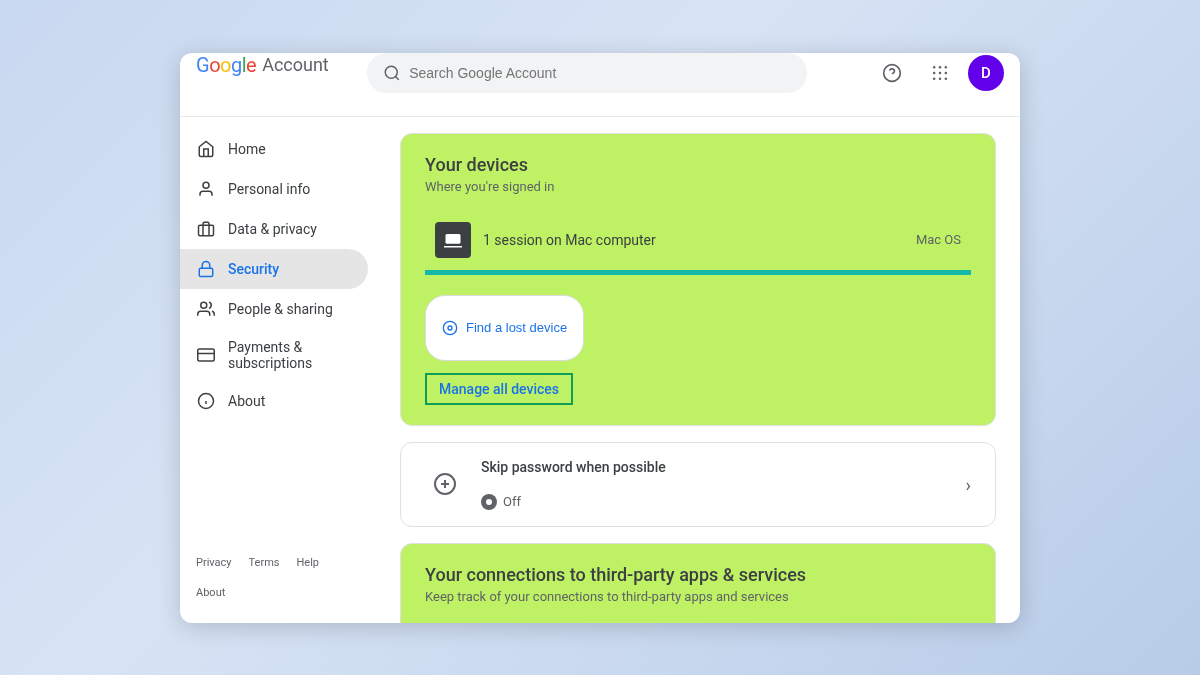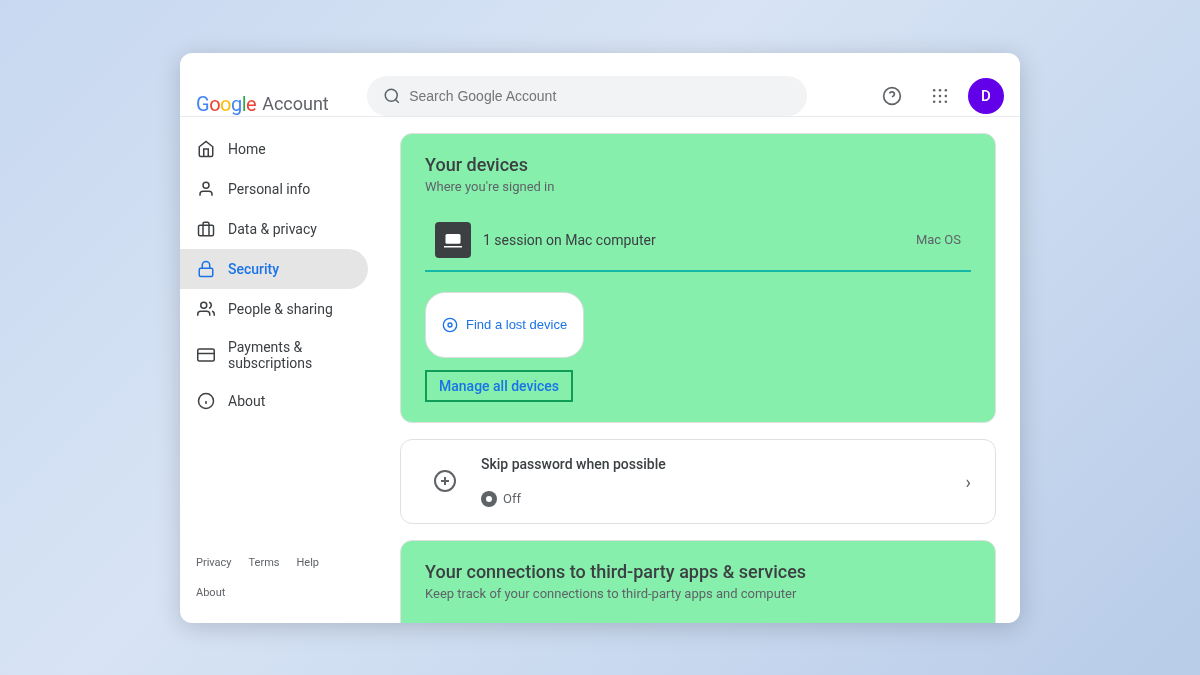--- a/index.html
+++ b/index.html
@@ -19,21 +19,21 @@
       background: #fff;
       border-radius: 12px;
       box-shadow: 0 4px 24px rgba(0,0,0,0.18);
       display: flex;
       flex-direction: column;
       overflow: hidden;
     }
     
     .header {
       display: flex;
-      align-items: flex-end;
+      align-items: flex-start;
       padding: 0 16px;
       height: 64px;
       border-bottom: 1px solid #e8eaed;
       flex-shrink: 0;
       gap: 12px;
     }
     .logo {
       display: flex;
       align-items: center;
       gap: 4px;
@@ -169,41 +169,41 @@
     
     .main {
       flex: 1;
       overflow-y: auto;
       padding: 16px 24px;
       display: flex;
       flex-direction: column;
       gap: 16px;
     }
     .card {
-      background: #86efac;
+      background: #bef264;
       border: 1px solid #e0e0e0;
       border-radius: 12px;
       padding: 20px 24px;
     }
     .card-title {
       font-size: 18px;
       font-weight: 500;
       color: #3c4043;
       margin-bottom: 4px;
     }
     .card-subtitle {
       font-size: 13px;
       color: #5f6368;
       margin-bottom: 16px;
     }
     .device-row {
       display: flex;
       align-items: center;
       padding: 12px 10px;
-      border-bottom: 2px solid #14b8a6;
+      border-bottom: 5px solid #14b8a6;
       gap: 12px;
     }
     .device-row:last-of-type { border-bottom: none; }
     .device-icon {
       width: 36px;
       height: 36px;
       background: #3c4043;
       border-radius: 4px;
       display: flex;
       align-items: center;
@@ -475,19 +475,19 @@
           <div class="row-card-status">
             <span class="status-dot"></span>
             <span>Off</span>
           </div>
         </div>
         <span class="chevron">›</span>
       </div>
 
       <div class="card connections-card">
         <div class="card-title">Your connections to third-party apps &amp; services</div>
-        <div class="card-subtitle">Keep track of your connections to third-party apps and computer</div>
+        <div class="card-subtitle">Keep track of your connections to third-party apps and services</div>
 
       </div>
 
     </main>
   </div>
 </div>
 
 </body></html>

